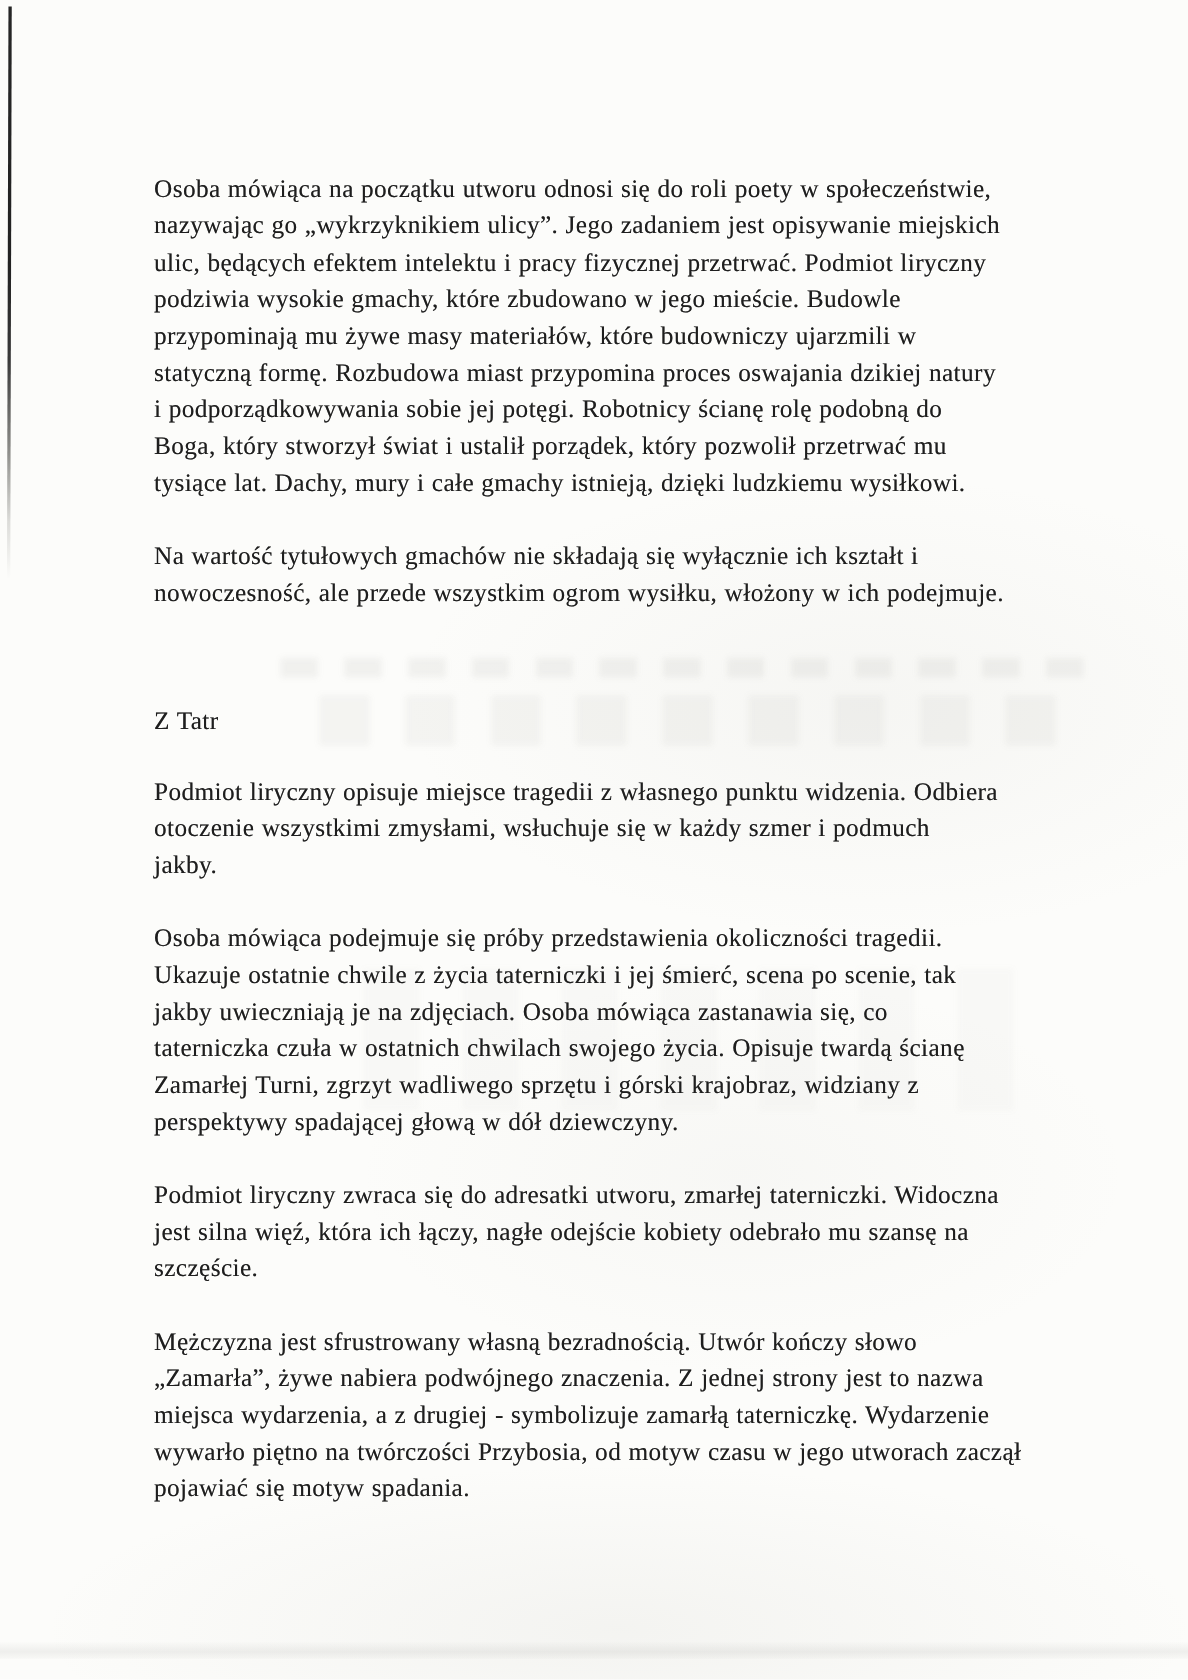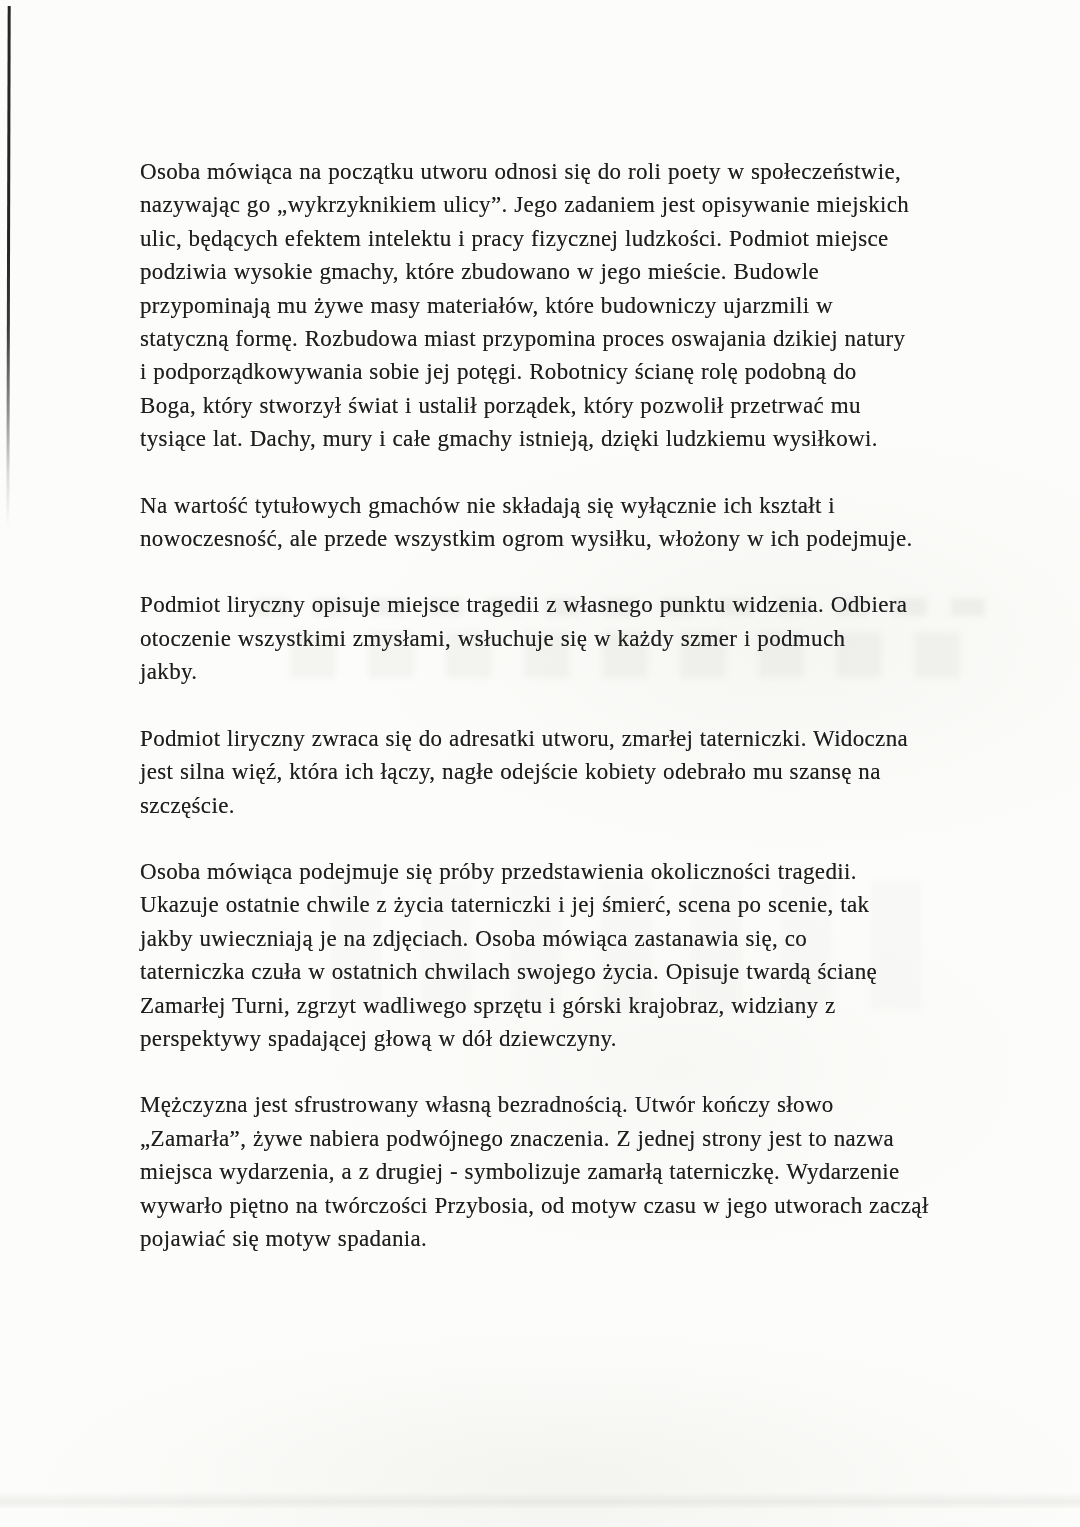--- a/index.html
+++ b/index.html
@@ -109,49 +109,52 @@
   <div class="scan-line"></div>
 
   <div class="ghost ghost-1"></div>
   <div class="ghost ghost-2"></div>
   <div class="ghost ghost-3"></div>
 
   <main class="doc-body">
       <p class="paragraph">
         <span class="line">Osoba mówiąca na początku utworu odnosi się do roli poety w społeczeństwie,</span>
         <span class="line">nazywając go „wykrzyknikiem ulicy”. Jego zadaniem jest opisywanie miejskich</span>
-        <span class="line">ulic, będących efektem intelektu i pracy fizycznej ludzkości. Podmiot miejsce</span>
+        <span class="line">ulic, będących efektem intelektu i pracy fizycznej przetrwać. Podmiot liryczny</span>
         <span class="line">podziwia wysokie gmachy, które zbudowano w jego mieście. Budowle</span>
         <span class="line">przypominają mu żywe masy materiałów, które budowniczy ujarzmili w</span>
         <span class="line">statyczną formę. Rozbudowa miast przypomina proces oswajania dzikiej natury</span>
         <span class="line">i podporządkowywania sobie jej potęgi. Robotnicy ścianę rolę podobną do</span>
         <span class="line">Boga, który stworzył świat i ustalił porządek, który pozwolił przetrwać mu</span>
         <span class="line">tysiące lat. Dachy, mury i całe gmachy istnieją, dzięki ludzkiemu wysiłkowi.</span>
       </p>
       <p class="paragraph">
         <span class="line">Na wartość tytułowych gmachów nie składają się wyłącznie ich kształt i</span>
         <span class="line">nowoczesność, ale przede wszystkim ogrom wysiłku, włożony w ich podejmuje.</span>
       </p>
+      <h2 class="heading">
+        <span class="line">Z Tatr</span>
+      </h2>
       <p class="paragraph">
         <span class="line">Podmiot liryczny opisuje miejsce tragedii z własnego punktu widzenia. Odbiera</span>
         <span class="line">otoczenie wszystkimi zmysłami, wsłuchuje się w każdy szmer i podmuch</span>
         <span class="line">jakby.</span>
-      </p>
-      <p class="paragraph">
-        <span class="line">Podmiot liryczny zwraca się do adresatki utworu, zmarłej taterniczki. Widoczna</span>
-        <span class="line">jest silna więź, która ich łączy, nagłe odejście kobiety odebrało mu szansę na</span>
-        <span class="line">szczęście.</span>
       </p>
       <p class="paragraph">
         <span class="line">Osoba mówiąca podejmuje się próby przedstawienia okoliczności tragedii.</span>
         <span class="line">Ukazuje ostatnie chwile z życia taterniczki i jej śmierć, scena po scenie, tak</span>
         <span class="line">jakby uwieczniają je na zdjęciach. Osoba mówiąca zastanawia się, co</span>
         <span class="line">taterniczka czuła w ostatnich chwilach swojego życia. Opisuje twardą ścianę</span>
         <span class="line">Zamarłej Turni, zgrzyt wadliwego sprzętu i górski krajobraz, widziany z</span>
         <span class="line">perspektywy spadającej głową w dół dziewczyny.</span>
+      </p>
+      <p class="paragraph">
+        <span class="line">Podmiot liryczny zwraca się do adresatki utworu, zmarłej taterniczki. Widoczna</span>
+        <span class="line">jest silna więź, która ich łączy, nagłe odejście kobiety odebrało mu szansę na</span>
+        <span class="line">szczęście.</span>
       </p>
       <p class="paragraph">
         <span class="line">Mężczyzna jest sfrustrowany własną bezradnością. Utwór kończy słowo</span>
         <span class="line">„Zamarła”, żywe nabiera podwójnego znaczenia. Z jednej strony jest to nazwa</span>
         <span class="line">miejsca wydarzenia, a z drugiej - symbolizuje zamarłą taterniczkę. Wydarzenie</span>
         <span class="line">wywarło piętno na twórczości Przybosia, od motyw czasu w jego utworach zaczął</span>
         <span class="line">pojawiać się motyw spadania.</span>
       </p>
     </main>
 

